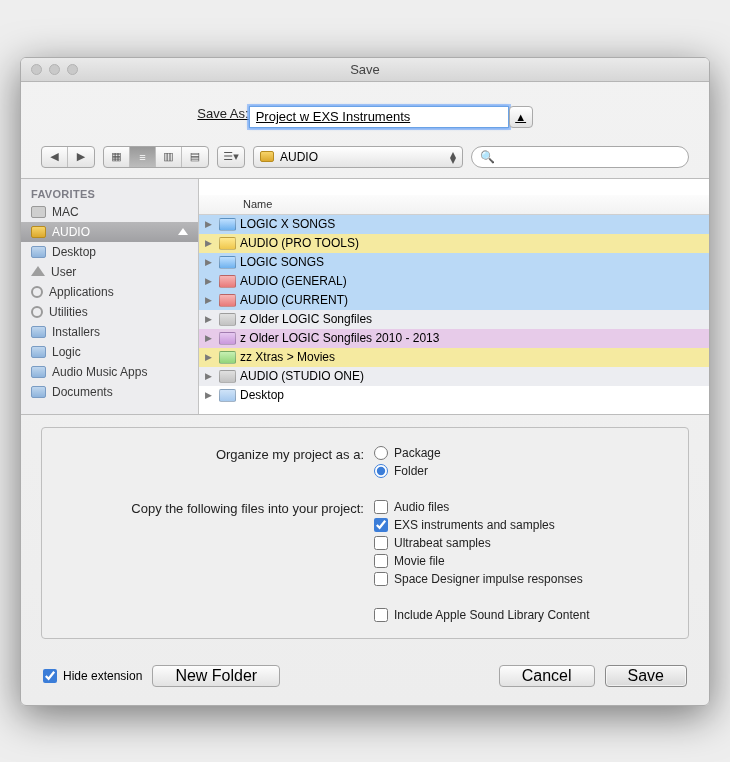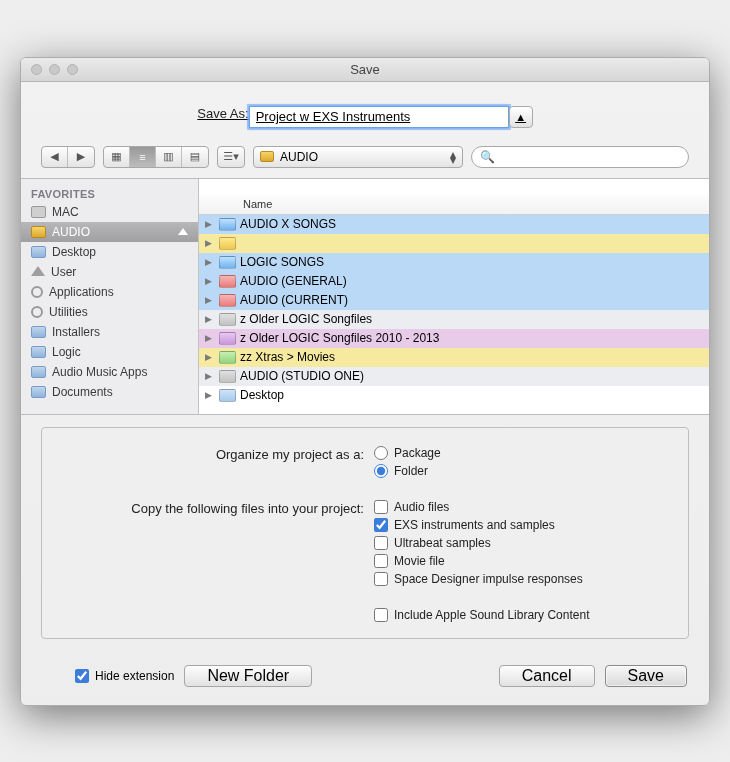--- a/index.html
+++ b/index.html
@@ -51,21 +51,21 @@
 .f-purple .fico{ background:linear-gradient(#e6c8f0,#c998dc);} 
 .f-green .fico{ background:linear-gradient(#c6f0b2,#92d47a);} 
 .f-plain .fico{ background:linear-gradient(#cfe3f8,#a6c9ee);} 
 .options { border-top:1px solid #bcbcbc; padding:12px 20px 16px; }
 .inner-panel { border:1px solid #bfbfbf; border-radius:4px; background:#efefef; padding:18px 22px 16px; display:grid; grid-template-columns: 310px 1fr; row-gap:4px; }
 .inner-panel .lbl { text-align:right; padding-right:10px; font-size:13px; color:#222; align-self:start; padding-top:1px;}
 .radgrp, .chkgrp { display:flex; flex-direction:column; gap:4px; }
 .radrow, .chkrow { display:flex; align-items:center; gap:6px; font-size:13px; color:#222; }
 input[type=radio],input[type=checkbox]{ width:14px; height:14px; accent-color:#3b7dd8; }
 .spacer-row { grid-column: 1 / -1; height: 14px; }
-.footer { display:flex; align-items:center; padding:10px 22px 18px; gap:10px;margin-left:32px; }
+.footer { display:flex; align-items:center; padding:10px 22px 18px; gap:10px; }
 .footer .fill { flex:1; }
 .btn { height:22px; padding:0 22px; border:1px solid #a6a6a6; border-radius:4px; background:linear-gradient(#fdfdfd,#e2e2e2); font-size:16px; display:inline-flex; align-items:center; }
 .btn.default { background:linear-gradient(#f7f7f7,#d9d9d9); font-weight:500; box-shadow:inset 0 0 0 1px rgba(255,255,255,0.6); border-color:#8a8a8a; }
 .hide-ext { display:flex; align-items:center; gap:6px; font-size:12px; }
 .glyph { font-size:11px; }
 </style>
 </head>
 <body>
 
 <div class="window">
@@ -161,25 +161,26 @@
             <span class="label">Documents</span>
           </div>
         </div>
     </div>
     <div class="filelist">
       <div class="fl-head">Name</div>
       <div class="fl-body" id="fl-body">
           <div class="row c-blue f-blue">
             <span class="tri">▶</span>
             <span class="fico"></span>
-            <span class="nm">AUDIO X SONGS</span>
+            <span class="nm">LOGIC X SONGS</span>
           </div>
           <div class="row c-yellow f-yellow">
             <span class="tri">▶</span>
             <span class="fico"></span>
+            <span class="nm">AUDIO (PRO TOOLS)</span>
           </div>
           <div class="row c-blue f-blue">
             <span class="tri">▶</span>
             <span class="fico"></span>
             <span class="nm">LOGIC SONGS</span>
           </div>
           <div class="row c-blue f-red">
             <span class="tri">▶</span>
             <span class="fico"></span>
             <span class="nm">AUDIO (GENERAL)</span>

